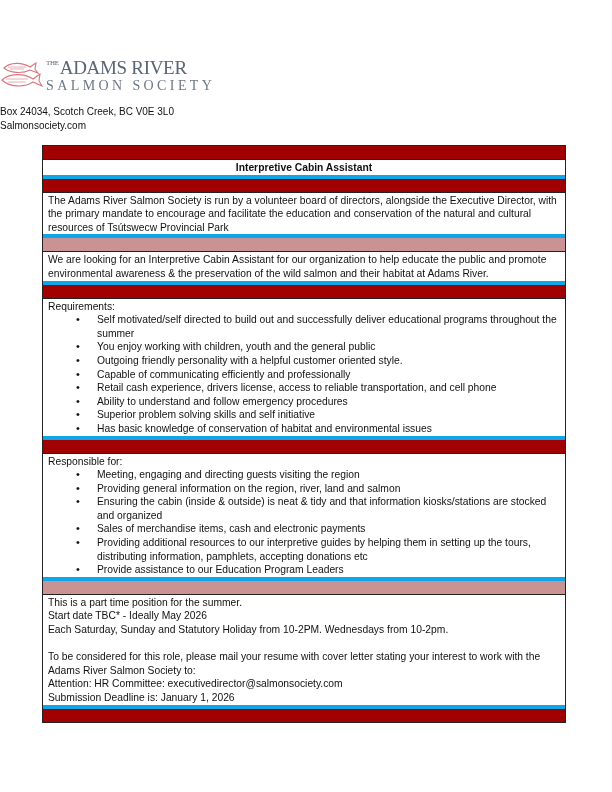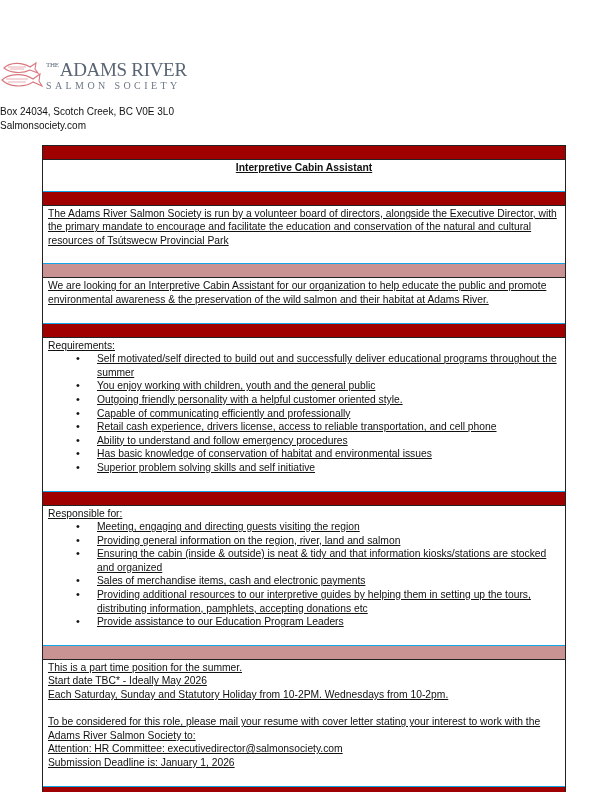--- a/index.html
+++ b/index.html
@@ -5,26 +5,26 @@
     html, body { margin: 0; padding: 0; background: #ffffff; }
     body { width: 612px; height: 792px; position: relative; overflow: hidden;
            font-family: "Liberation Sans", "DejaVu Sans", sans-serif; color: #111; }
     .header { position: absolute; left: 0; top: 56px; width: 612px; text-align: left; }
     .logo { display: inline-flex; align-items: center; height: 38px; }
     .fish { width: 44px; height: 32px; }
     .logo-text { display: inline-flex; flex-direction: column; align-items: flex-start; margin-left: 2px;
                  font-family: "Liberation Serif", "DejaVu Serif", serif; color: #5a6575; line-height: 1; }
     .logo-top { font-size: 19px; letter-spacing: -0.3px; }
     .logo-the { font-size: 7px; vertical-align: top; position: relative; top: 2px; margin-right: 1px; }
-    .logo-bottom { font-size: 10px; letter-spacing: 3.4px; margin-top: 2px; color: #6d7785; }
+    .logo-bottom { font-size: 14px; letter-spacing: 3.4px; margin-top: 2px; color: #6d7785; }
     .addr { font-size: 10px; line-height: 14px; color: #111; margin-top: 10px; }
     .table { position: absolute; left: 42px; top: 145px; width: 522px; border: 1px solid #222; }
     .band-dark { background: #a00000; height: 13px; border-bottom: 1px solid #222; }
     .band-light { background: #c99393; height: 13px; border-bottom: 1px solid #222; }
-    .cell { padding: 1px 5px 16px 5px; font-size: 10.3px; line-height: 13.6px; border-bottom: 1px solid #0ea5e9; text-decoration: underline; }
+    .cell { padding: 1px 5px 0 5px; font-size: 10.3px; line-height: 13.6px; border-bottom: 4px solid #0ea5e9; }
     .cell:last-child, .band-dark:last-child { border-bottom: none; }
     .title-cell { text-align: center; font-weight: bold; font-size: 10.3px; }
     ul { margin: 0; padding-left: 37px; }
     li { list-style: none; position: relative; padding-left: 12px; }
     li::before { content: "\2022"; position: absolute; left: -9px; top: 0; font-size: 11px; }
     .spacer { height: 13.6px; }
   </style>
 </head>
 <body>
 
@@ -61,22 +61,22 @@
   <div class="band-dark"></div>
   <div class="cell">
     <div>Requirements:</div>
     <ul>
       <li>Self motivated/self directed to build out and successfully deliver educational programs throughout the summer</li>
       <li>You enjoy working with children, youth and the general public</li>
       <li>Outgoing friendly personality with a helpful customer oriented style.</li>
       <li>Capable of communicating efficiently and professionally</li>
       <li>Retail cash experience, drivers license, access to reliable transportation, and cell phone</li>
       <li>Ability to understand and follow emergency procedures</li>
+      <li>Superior problem solving skills and self initiative</li>
       <li>Has basic knowledge of conservation of habitat and environmental issues</li>
-      <li>Superior problem solving skills and self initiative</li>
     </ul>
   </div>
   <div class="band-dark"></div>
   <div class="cell">
     <div>Responsible for:</div>
     <ul>
       <li>Meeting, engaging and directing guests visiting the region</li>
       <li>Providing general information on the region, river, land and salmon</li>
       <li>Ensuring the cabin (inside &amp; outside) is neat &amp; tidy and that information kiosks/stations are stocked and organized</li>
       <li>Sales of merchandise items, cash and electronic payments</li>

